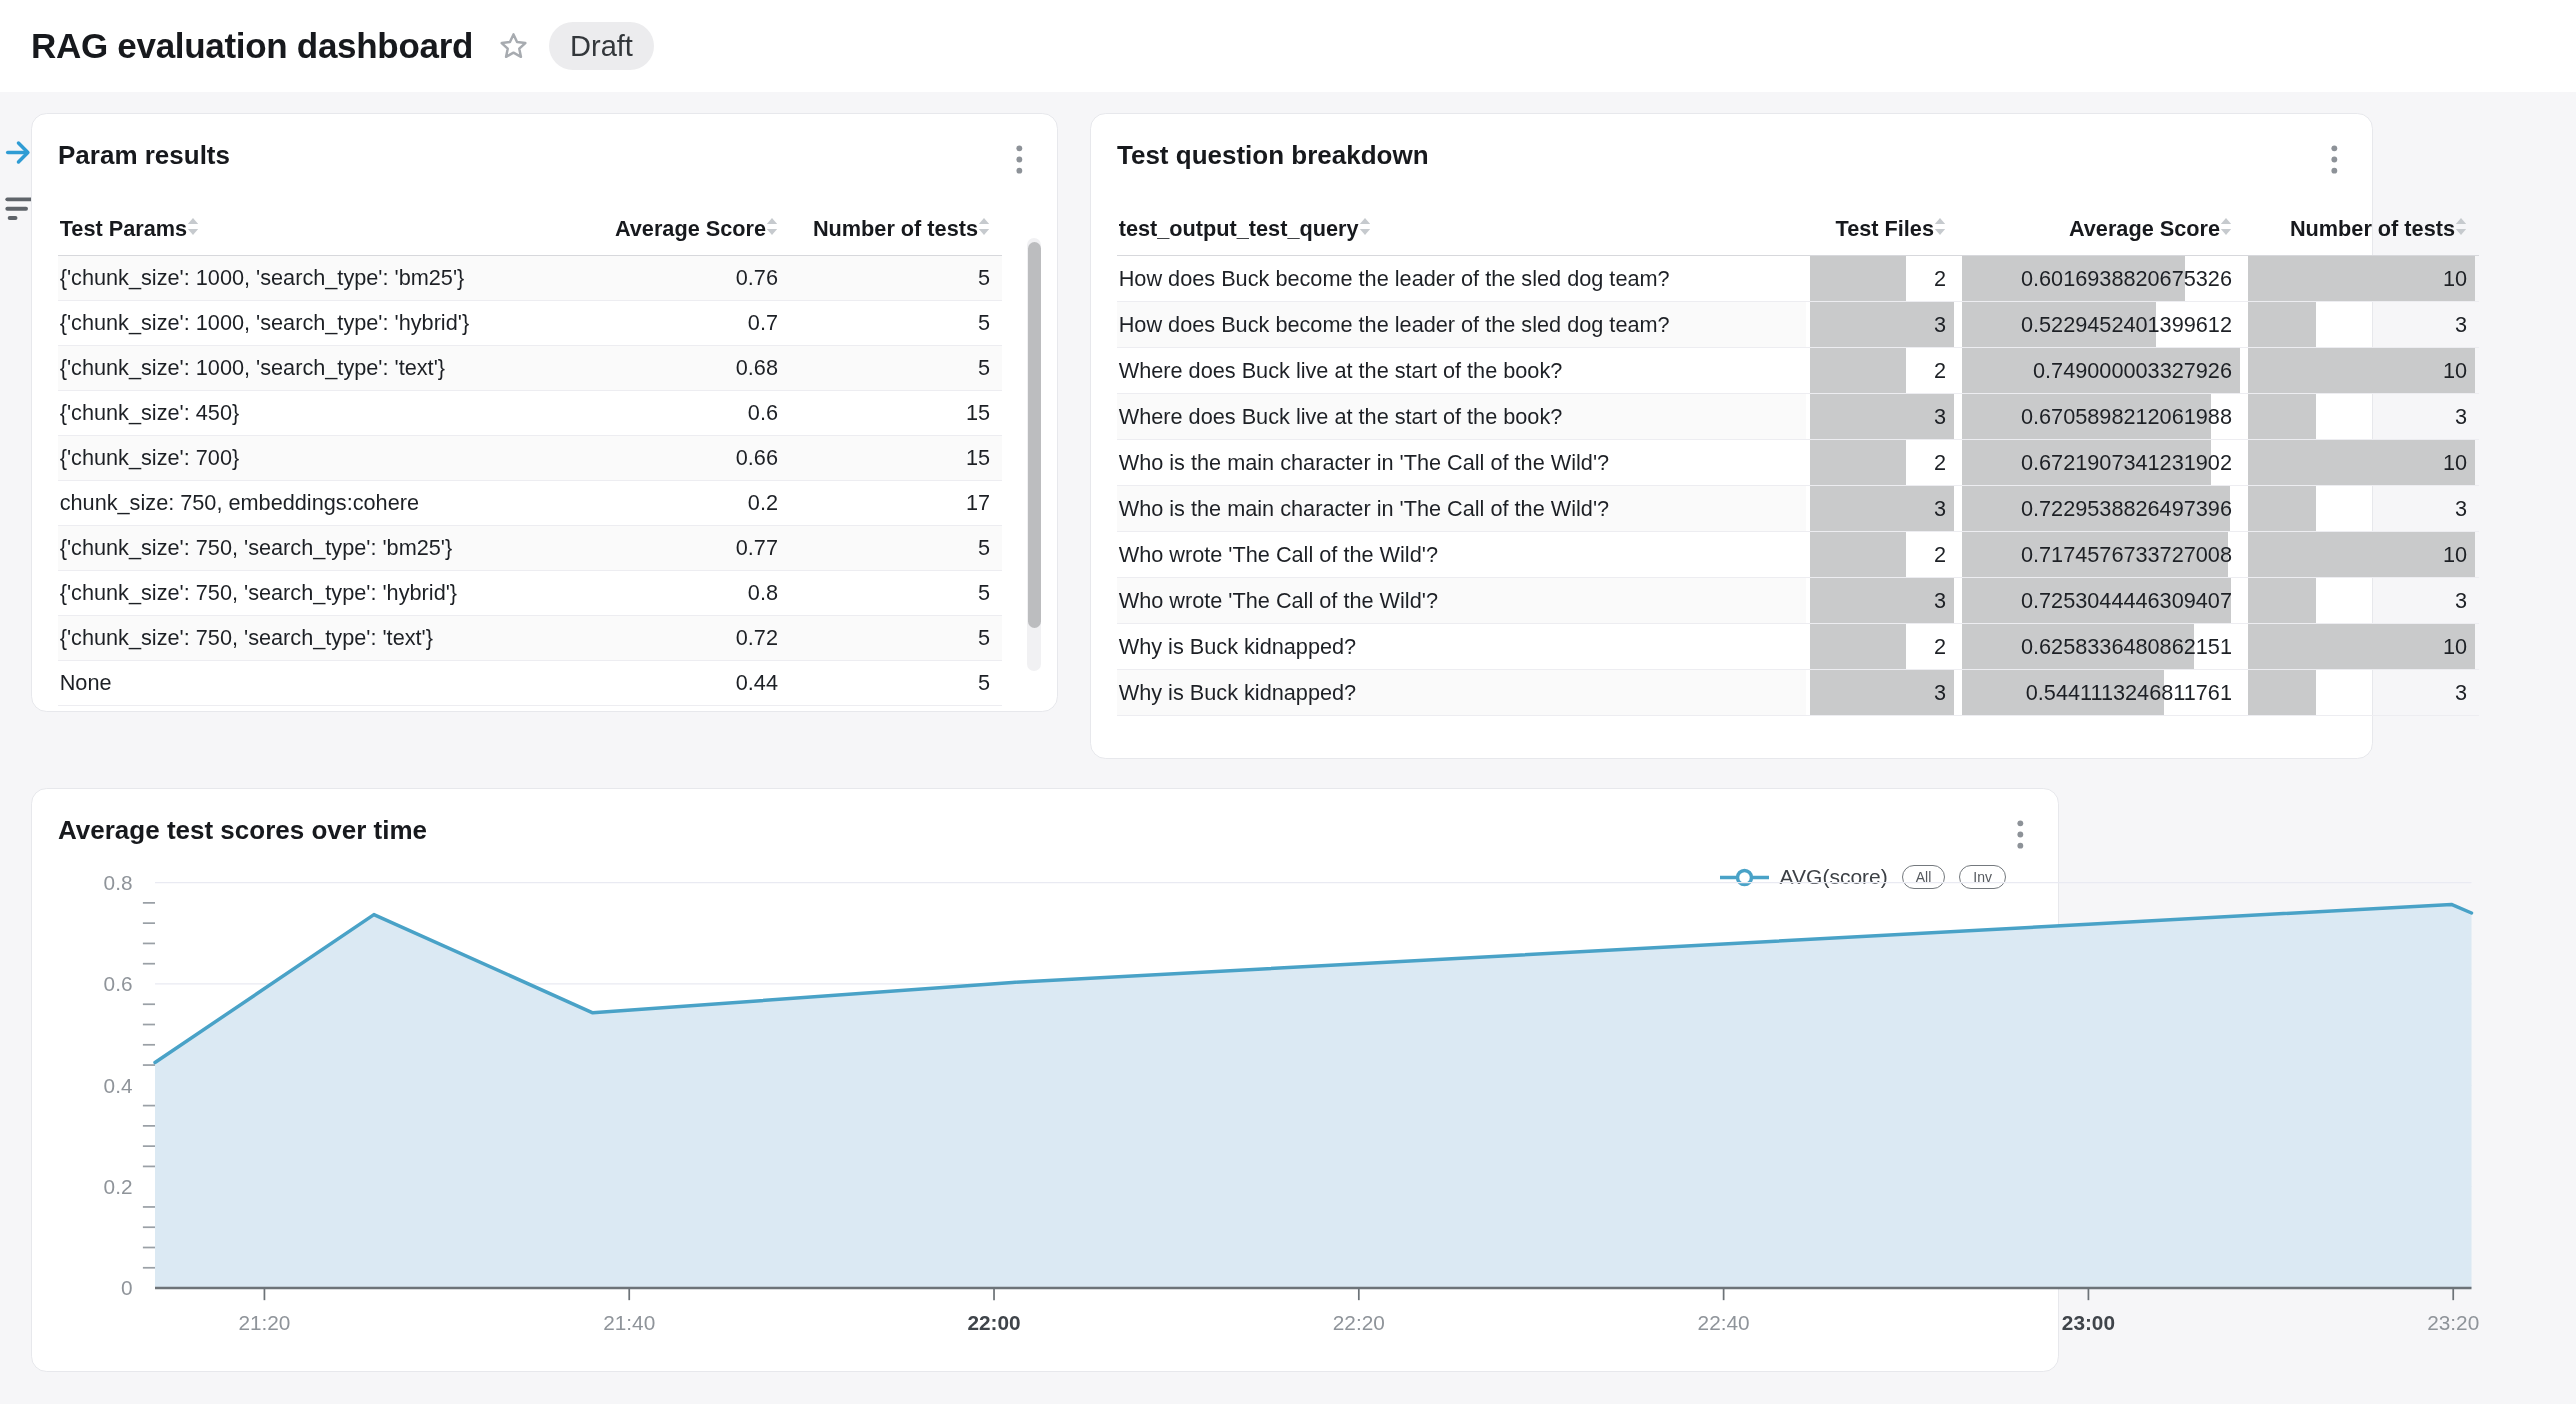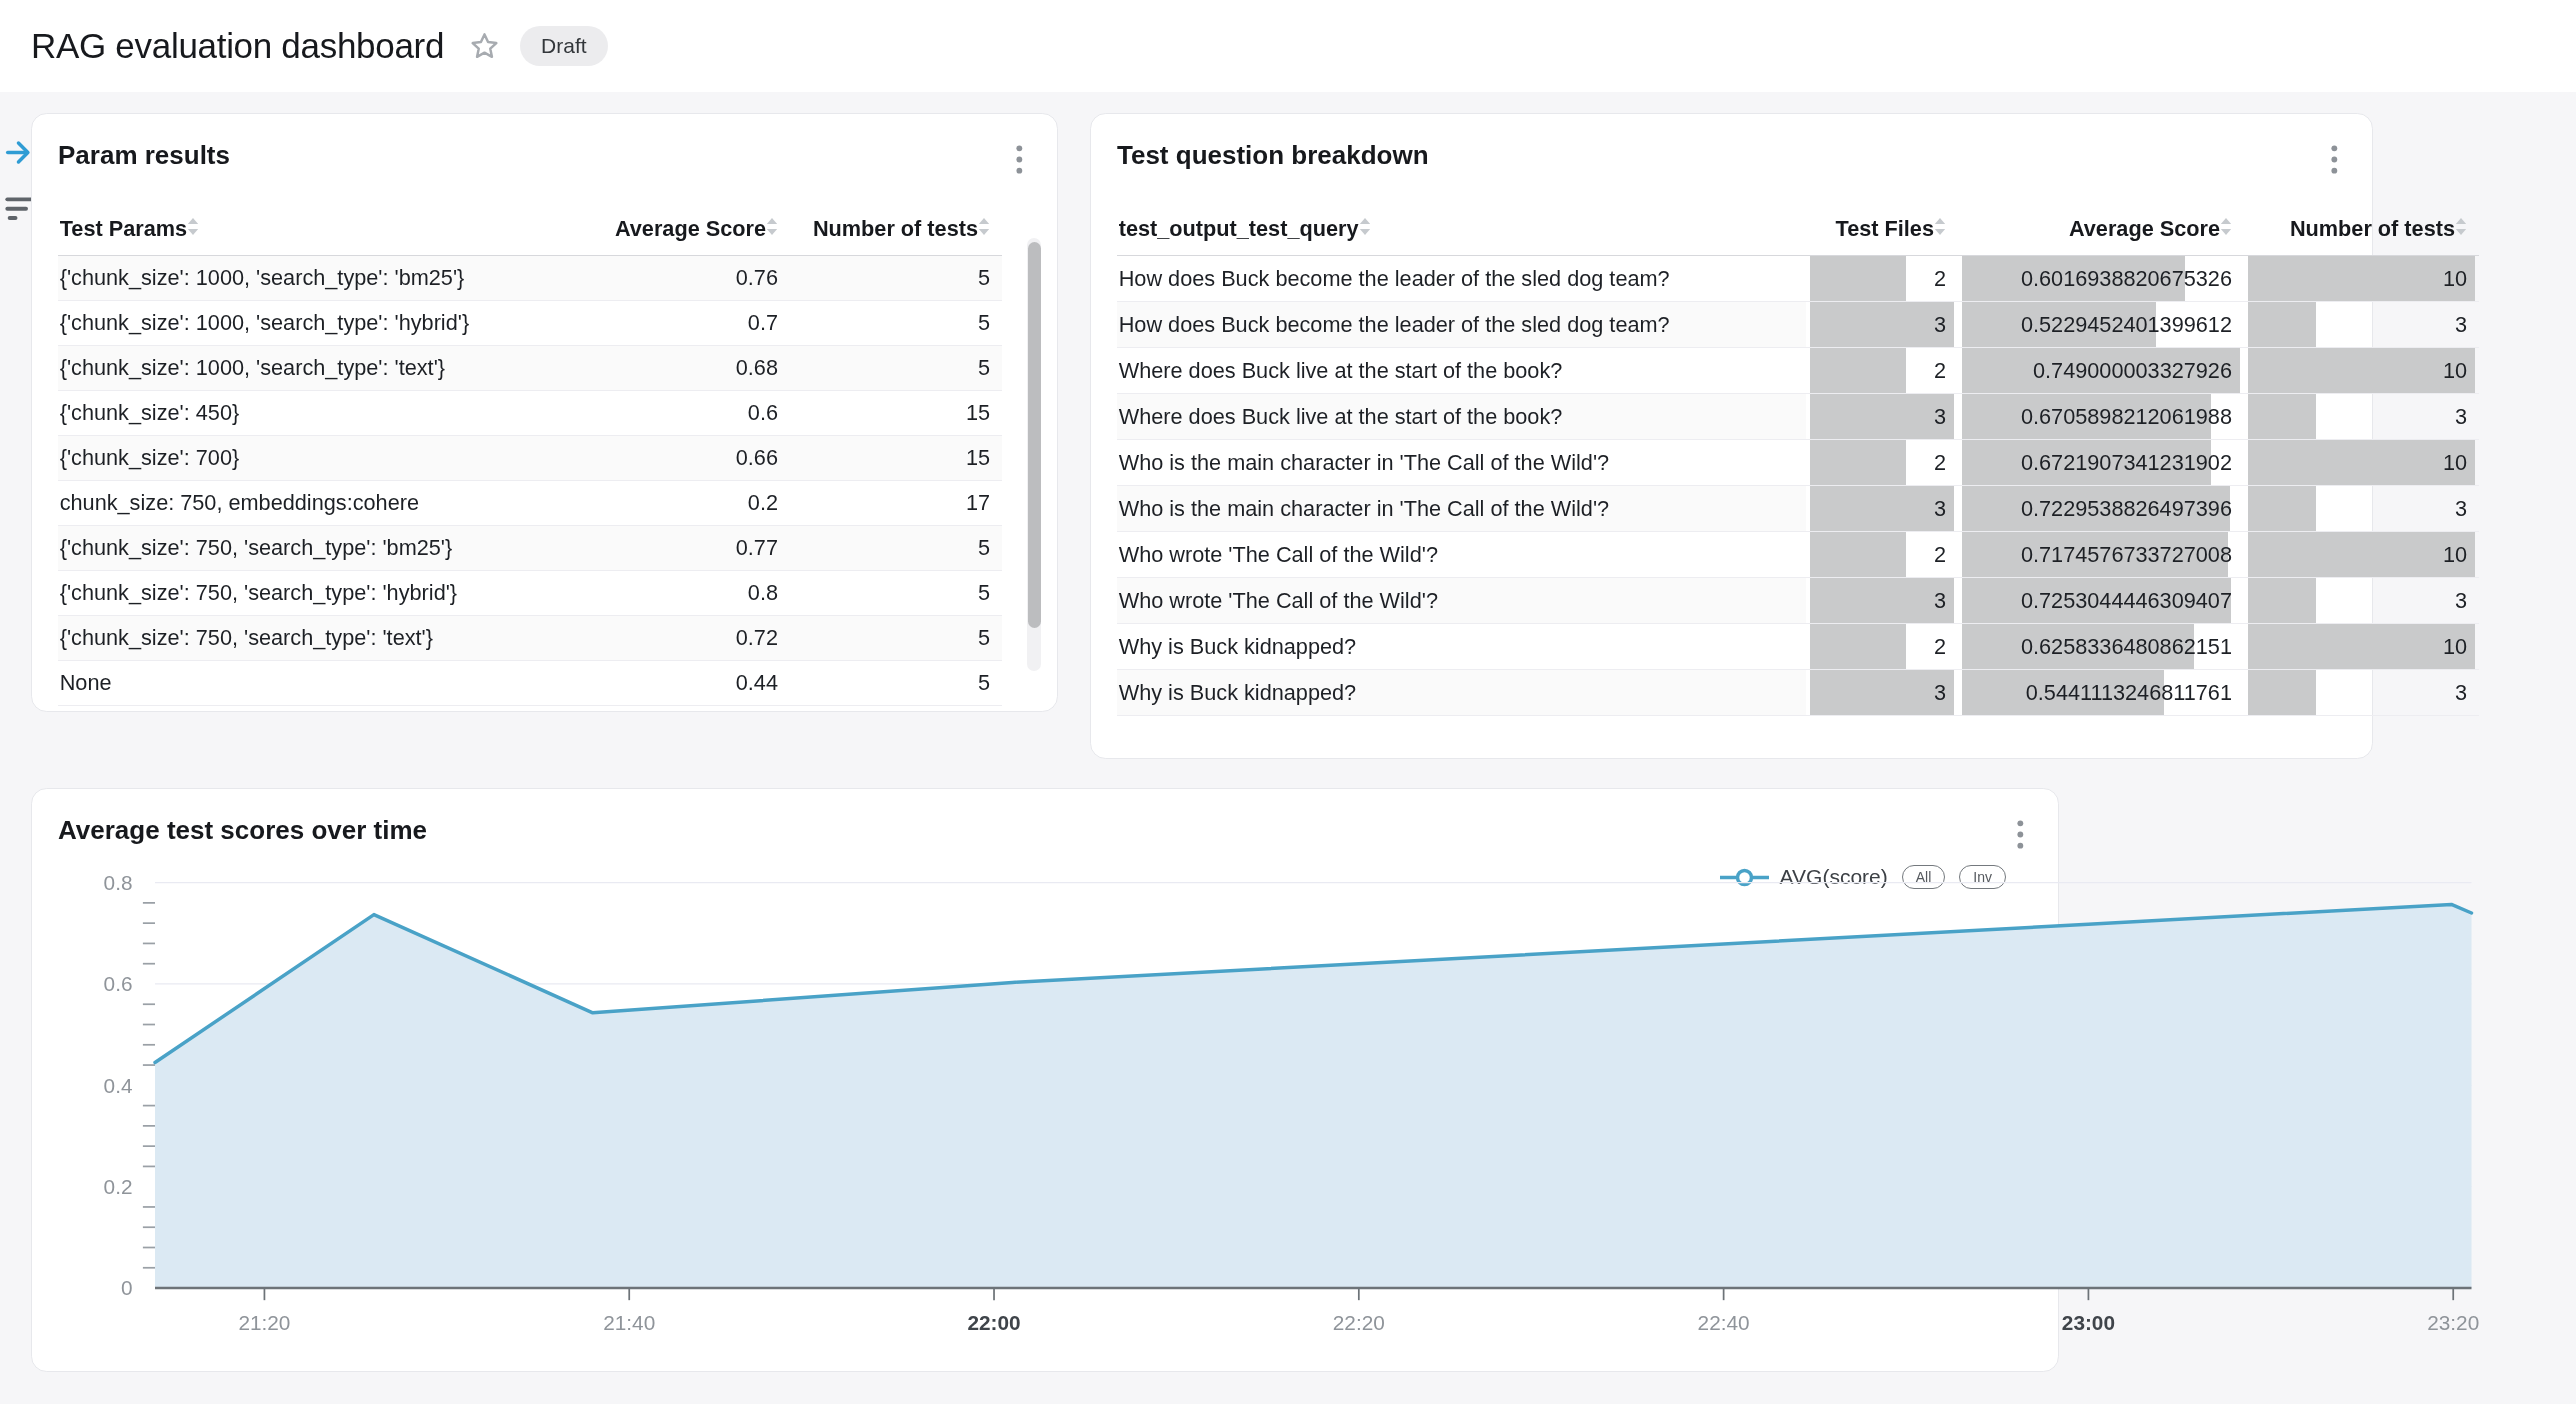--- a/index.html
+++ b/index.html
@@ -3,23 +3,23 @@
 <meta charset="utf-8">
 <style>
   * { margin:0; padding:0; box-sizing:border-box; }
   html,body { width:2576px; height:1405px; overflow:hidden; }
   body {
     font-family:"Liberation Sans","DejaVu Sans",sans-serif;
     background:#f6f6f8; color:#1d2025; position:relative;
   }
   
   .topbar { position:absolute; left:0; top:0; width:2576px; height:92px; background:#ffffff; display:flex; align-items:center; padding:0 31px; }
-  .page-title { font-size:35px; font-weight:400; color:#17191d; letter-spacing:-0.3px;text-align:right; }
+  .page-title { font-size:35px; font-weight:700; color:#17191d; letter-spacing:-0.3px;text-align:right; }
   .star { margin-left:24px; display:flex; align-items:center; cursor:pointer; }
-  .badge { margin-left:19px; background:#ececee; color:#33373b; font-size:21px; padding:7.8px 21px; border-radius:865px;text-align:right; }
+  .badge { margin-left:19px; background:#ececee; color:#33373b; font-size:29px; padding:7.8px 21px; border-radius:865px;text-align:right; }
   .topbar-right { margin-left:auto; display:flex; align-items:center; gap:15.6px; }
   .btn-primary-flat {
     background:#e8f0f3; color:#16506a; border:none; height:50px; padding:0 36px;
     font-size:21px; font-weight:700; letter-spacing:0.9px; border-radius:5.2px; cursor:pointer;
     font-family:inherit;
   }
   .btn-more {
     width:50px; height:50px; background:#ffffff; border:1.7px solid #35596b; border-radius:5.2px;
     display:flex; align-items:center; justify-content:center; gap:6px; cursor:pointer;
   }

